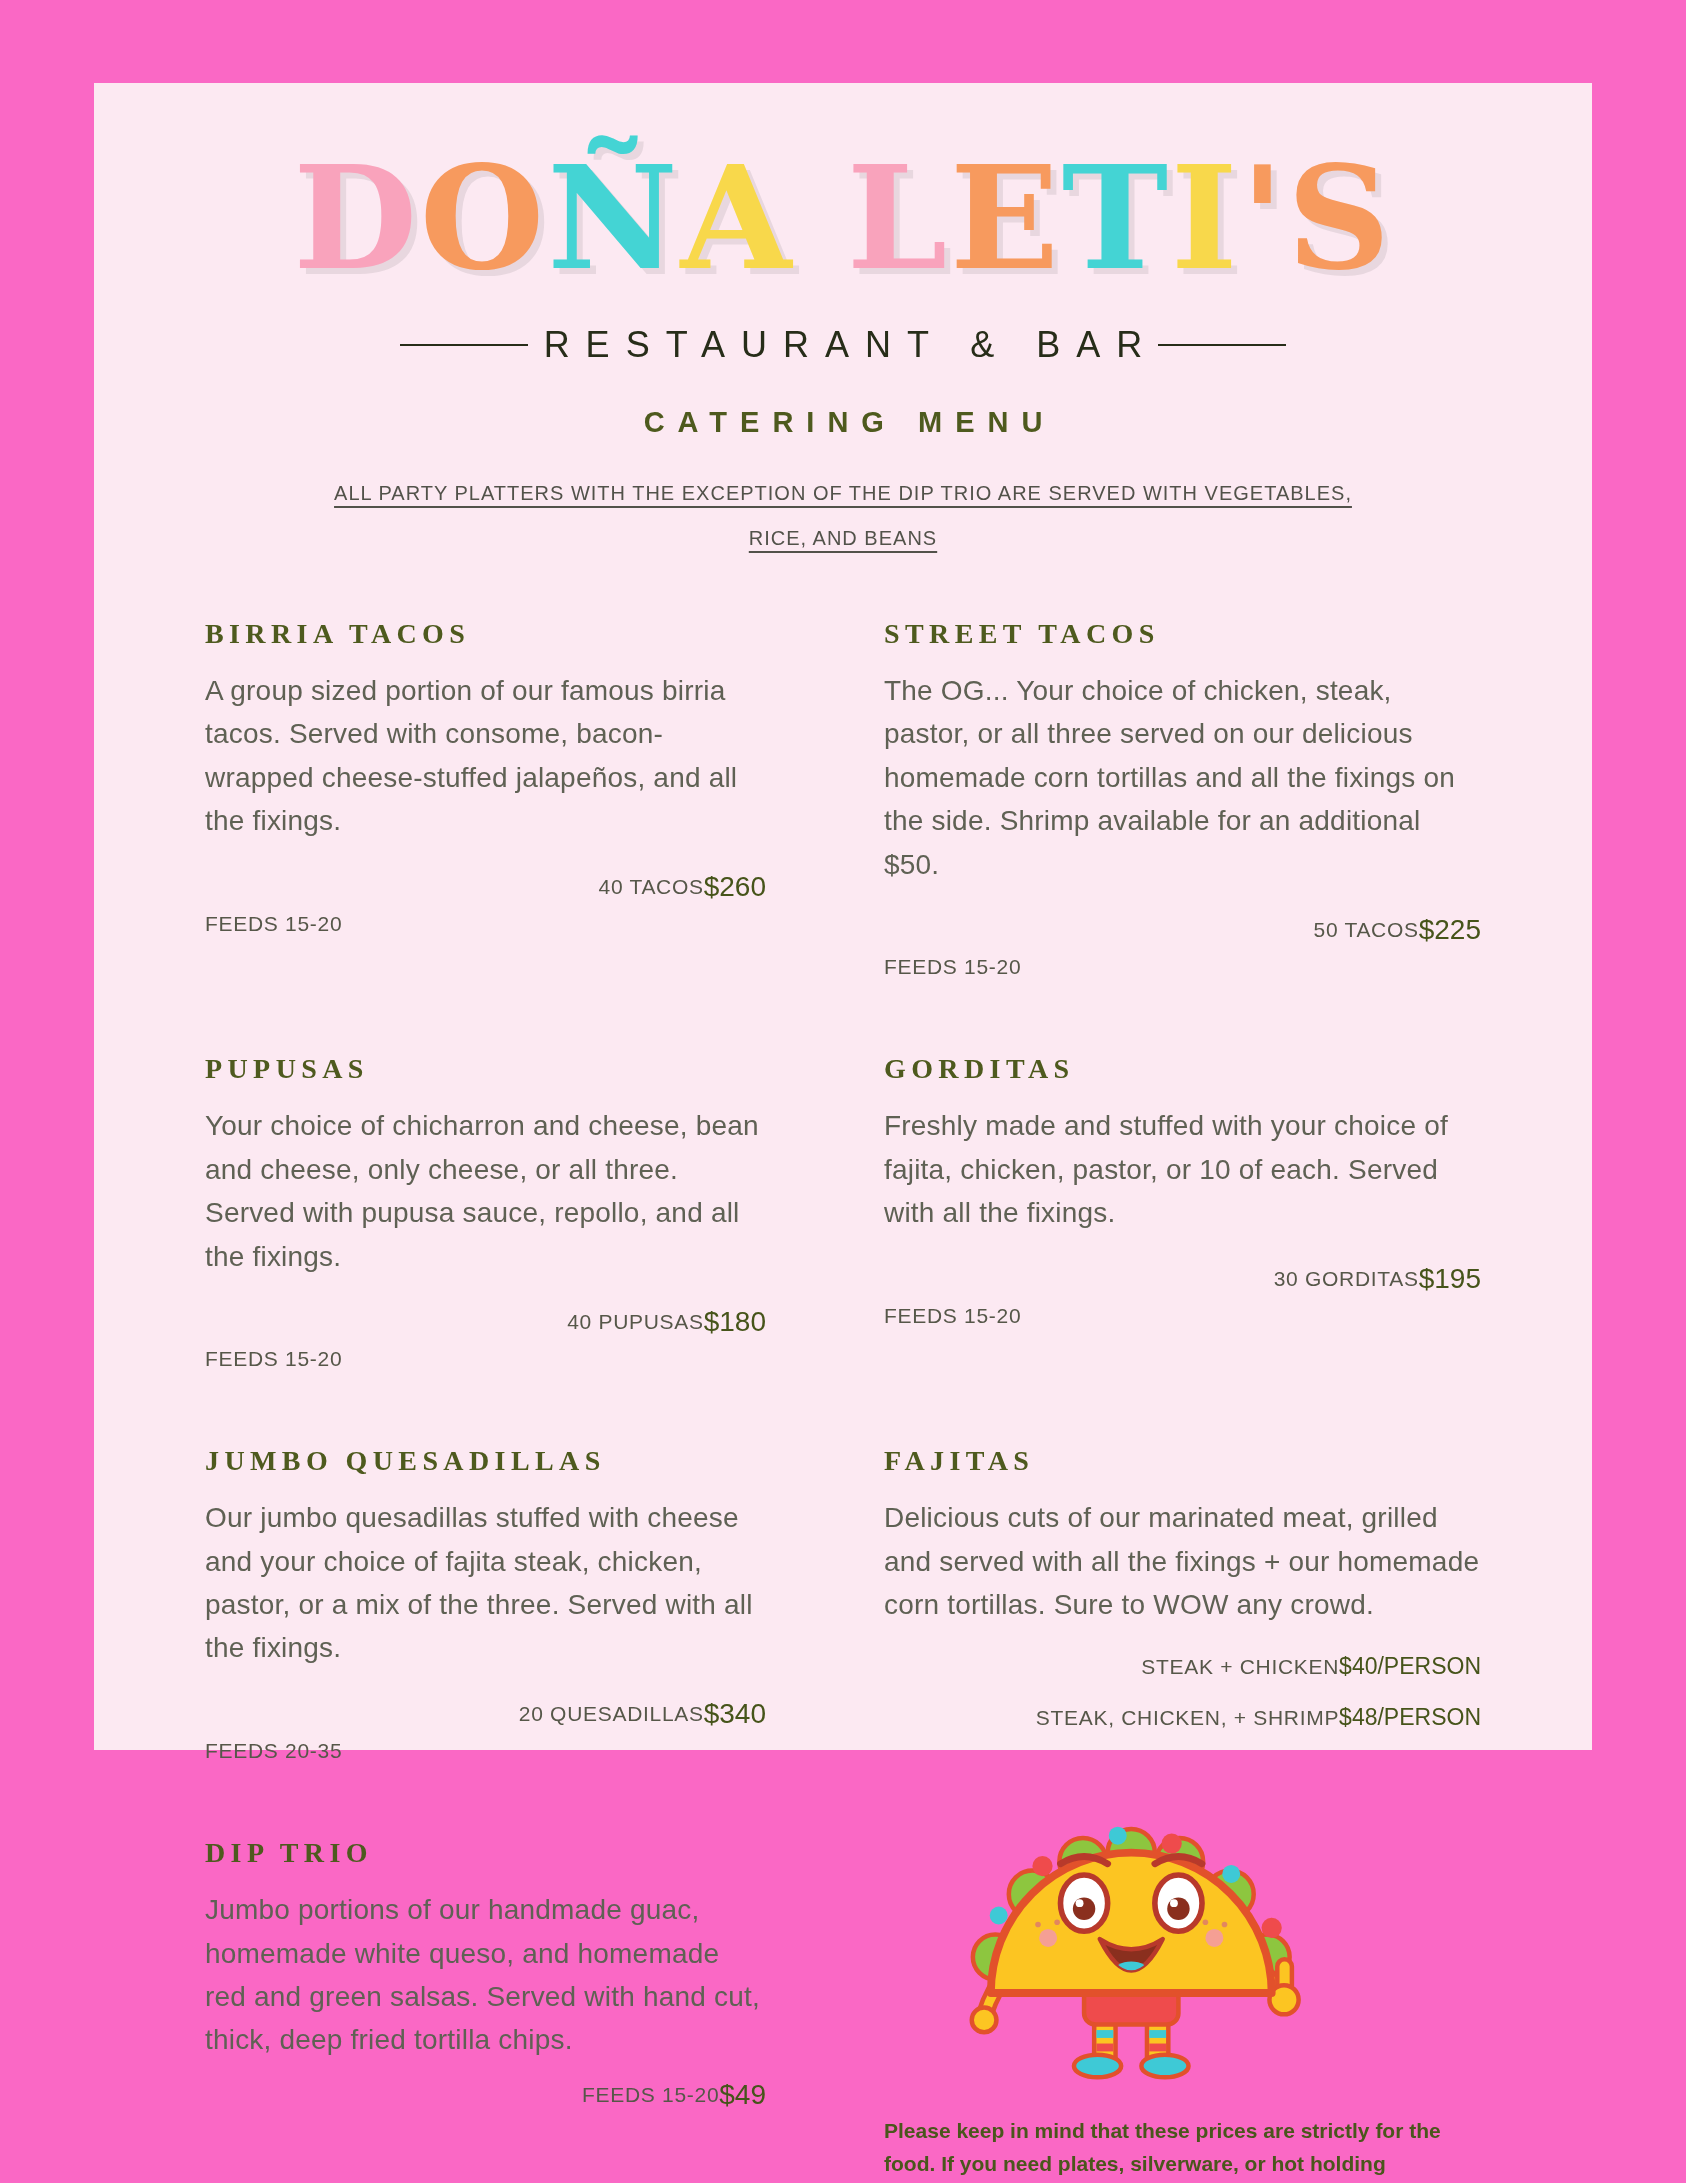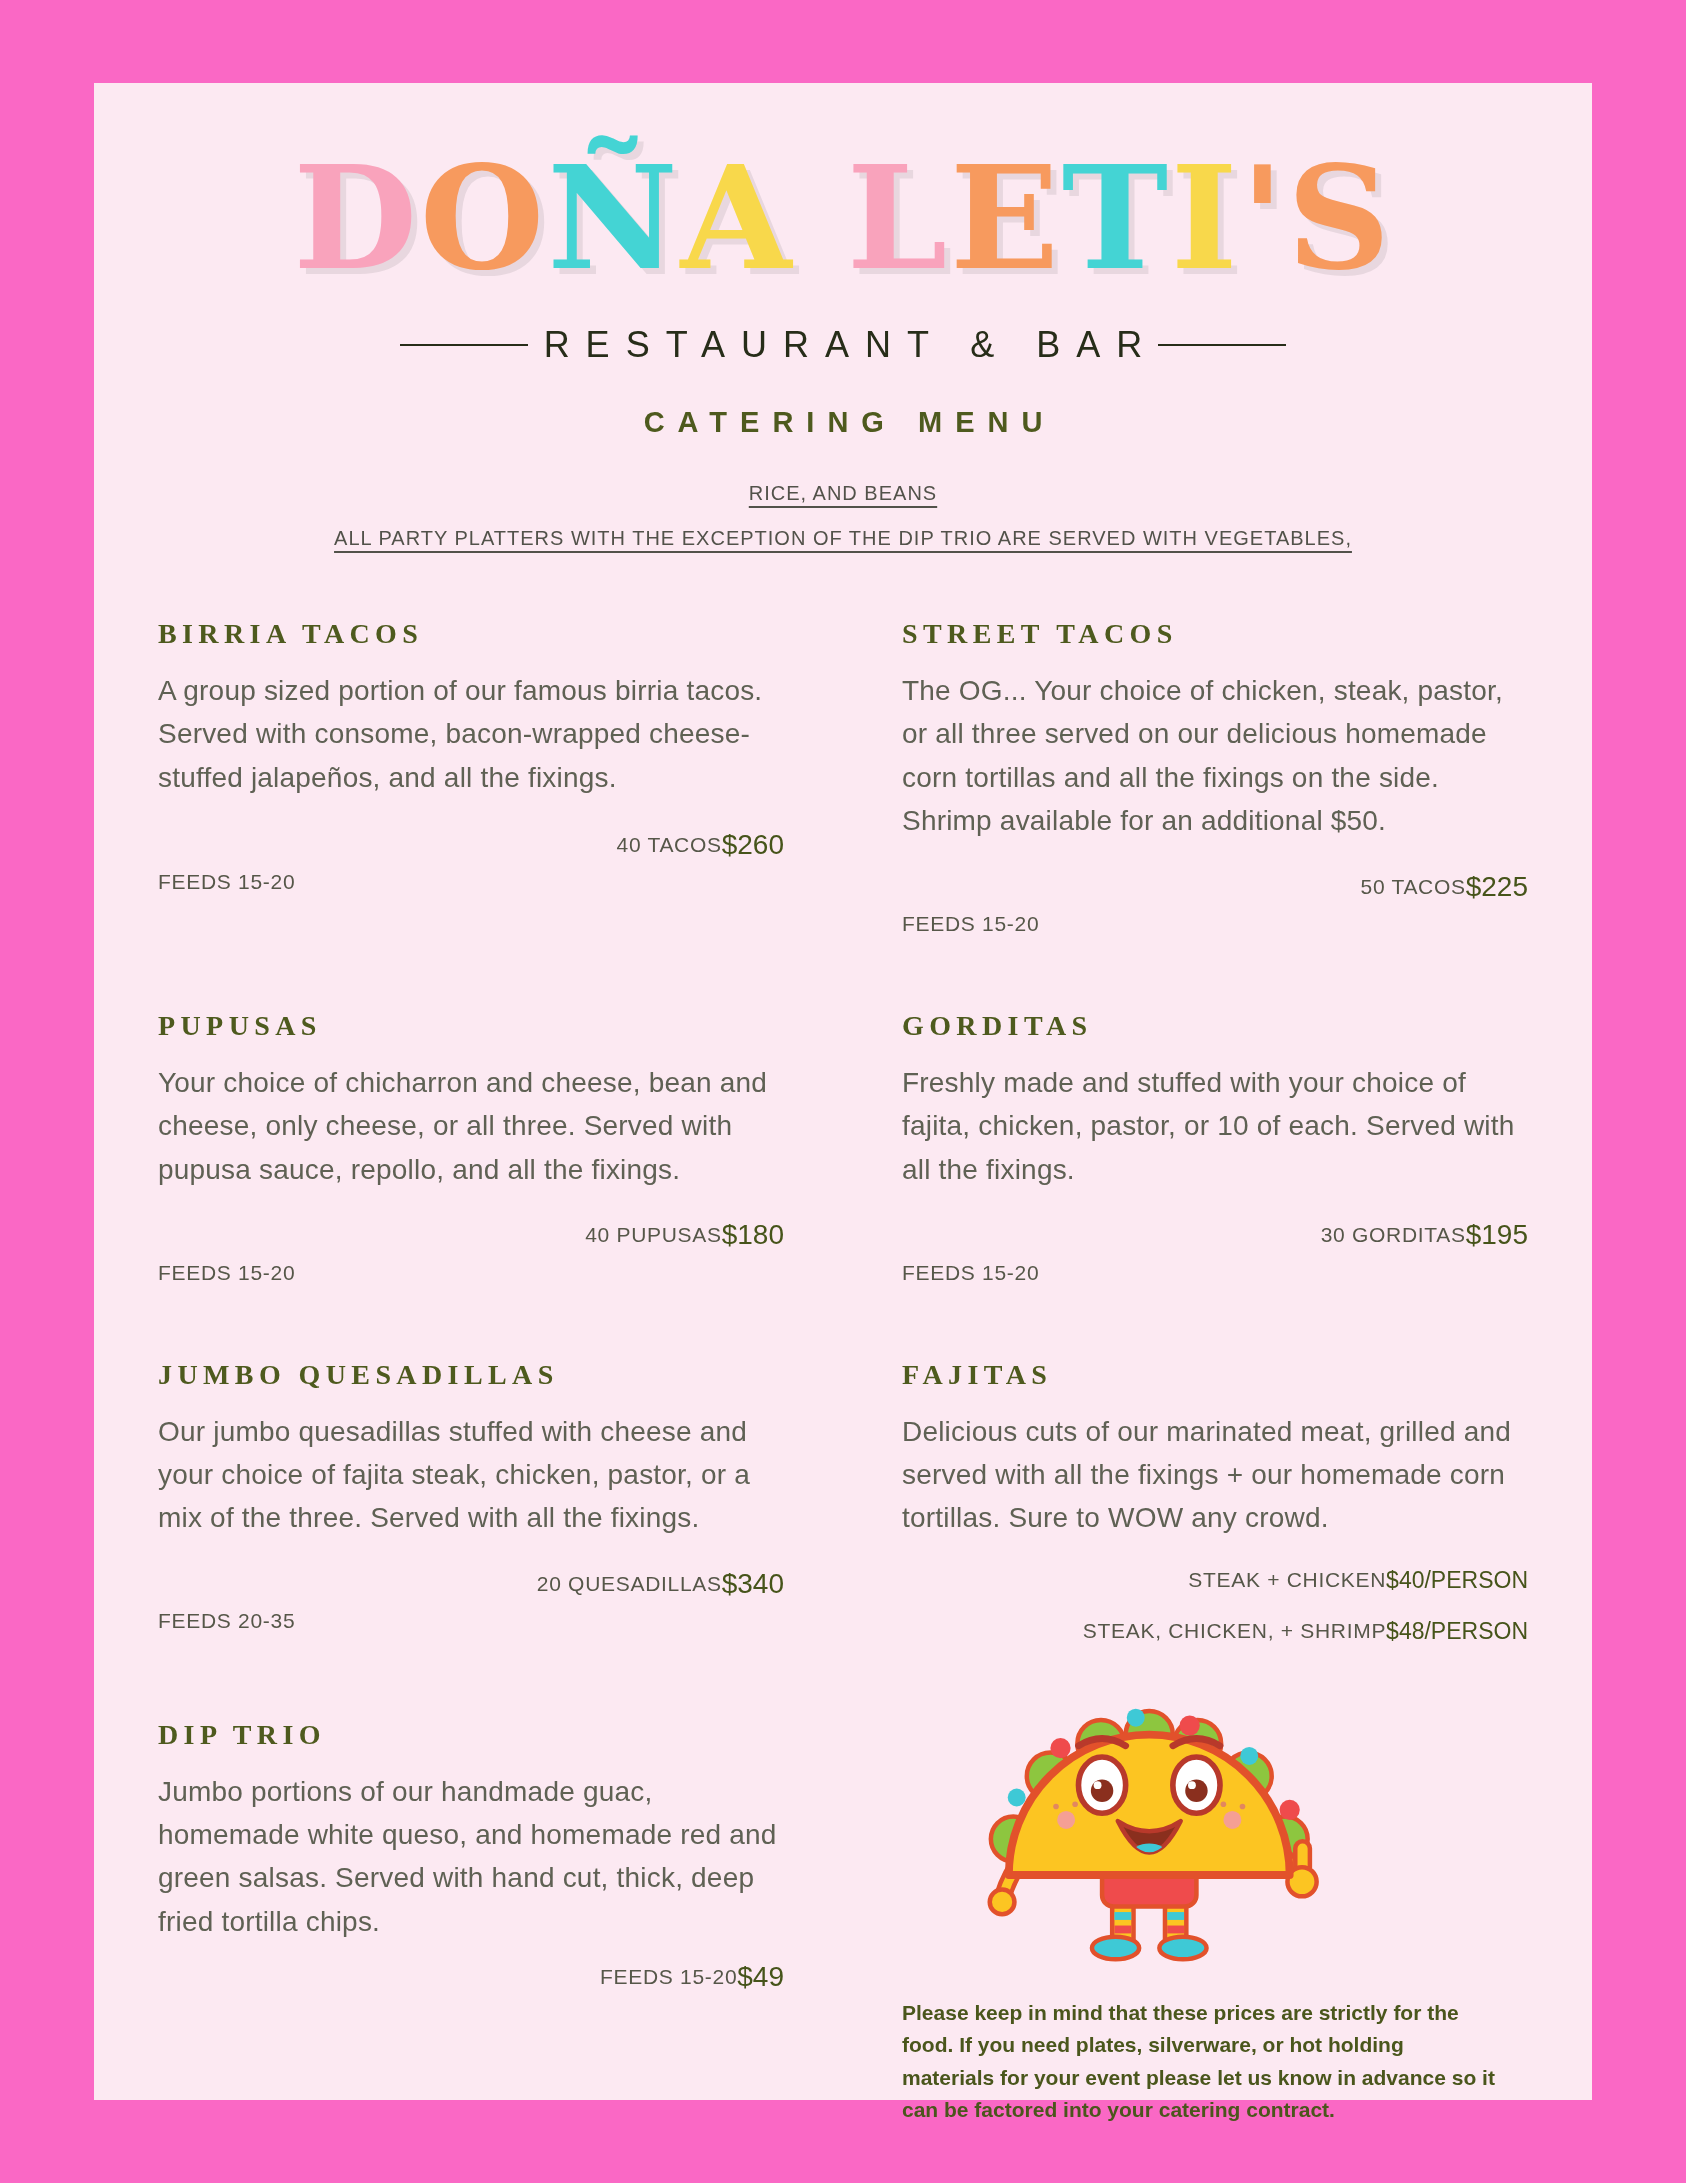--- a/index.html
+++ b/index.html
@@ -2,23 +2,23 @@
 <html style="--border-pink: #fa68c5; --page-bg: #fce9f2; --heading-olive: #4e5a1e; --subtitle-dark: #272d19; --note-text: #52524a; --body-text: #5f6154; --label-text: #565749; --price-olive: #46541a; --footer-olive: #4a561c; --title-pink: #f9a3bc; --title-orange: #f79a5e; --title-teal: #44d4d4; --title-yellow: #f8d84b;font-size:10.8px"><head>
 <meta charset="utf-8">
 <style>
   html,body{margin:0;padding:0;}
   body{
     width:1687px;height:2183px;position:relative;overflow:hidden;
     background:var(--border-pink,#fa68c5);
     font-family:"Liberation Sans",sans-serif;
   }
   .page{
-    position:absolute;left:94px;top:83px;width:1498px;height:2017px;
+    position:absolute;left:94px;top:83px;width:1498px;height:1667px;
     background:var(--page-bg,#fce9f2);
-    padding:64px 64px 0;box-sizing:border-box;
+    padding:64px 111px 0;box-sizing:border-box;
   }
   .title{
     font-family:"DejaVu Serif",serif;font-weight:bold;
     font-size:143px;line-height:1;text-align:center;letter-spacing:2.7px;
     white-space:nowrap;margin:0;
     text-shadow:6px 6px 0 rgba(60,60,60,0.10);
   }
   .title span{white-space:pre;}
   .subtitle-row{display:flex;align-items:center;justify-content:center;margin-top:34px;}
   .subtitle-line{width:128px;height:2.7px;background:var(--subtitle-dark,#272d19);}
@@ -73,22 +73,22 @@
 
     <div class="subtitle-row">
       <span class="subtitle-line"></span>
       <span class="subtitle">RESTAURANT &amp; BAR</span>
       <span class="subtitle-line"></span>
     </div>
 
     <div class="menu-type">CATERING MENU</div>
 
     <div class="note">
+      <div class="note-line">ALL PARTY PLATTERS WITH THE EXCEPTION OF THE DIP TRIO ARE SERVED WITH VEGETABLES,</div>
       <div class="note-line">RICE, AND BEANS</div>
-      <div class="note-line">ALL PARTY PLATTERS WITH THE EXCEPTION OF THE DIP TRIO ARE SERVED WITH VEGETABLES,</div>
     </div>
   </header>
 
   <main class="menu-grid">
 
     <section class="section">
       <h3 class="sec-title">BIRRIA TACOS</h3>
       <p class="sec-desc desc-min-4">A group sized portion of our famous birria tacos. Served with consome, bacon-wrapped cheese-stuffed jalapeños, and all the fixings.</p>
       <div class="item-row">
         <span class="item-label">40 TACOS</span>

